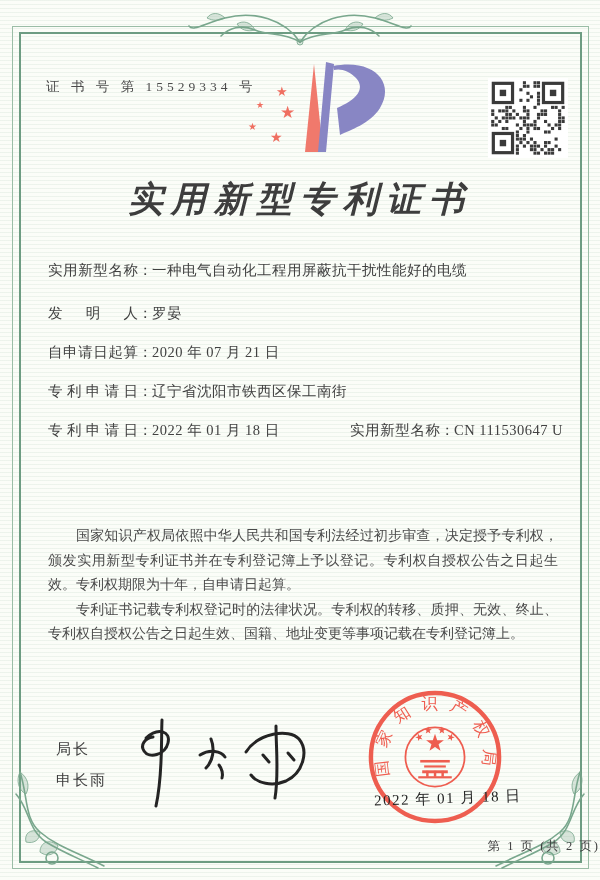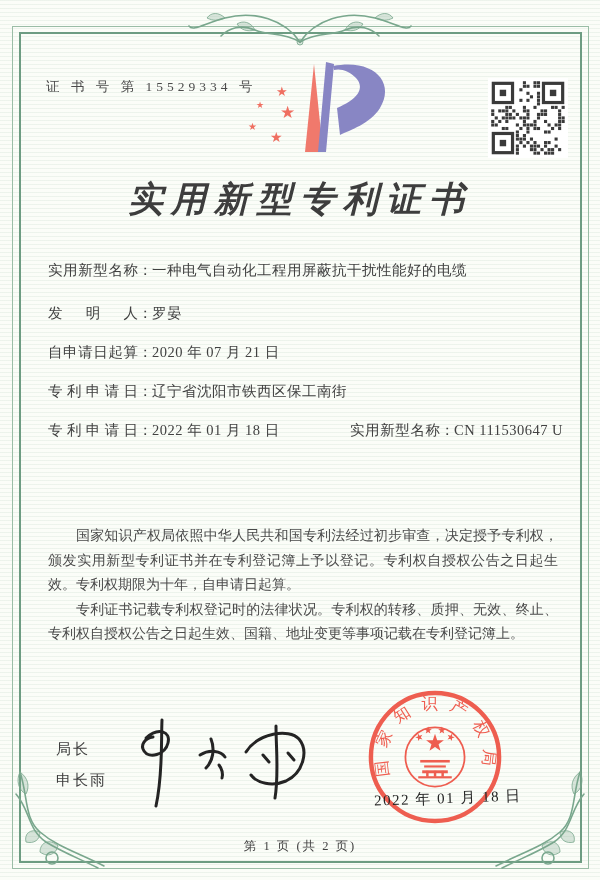--- a/index.html
+++ b/index.html
@@ -46,21 +46,21 @@
 
   .signer{position:absolute;left:56px;top:734px;font-size:15px;line-height:31px;
     color:#3c3c3c;letter-spacing:2px;}
   .signature{position:absolute;left:118px;top:708px;width:200px;height:108px;}
   .sig-stroke{fill:none;stroke:#242424;stroke-width:3;stroke-linecap:round;stroke-linejoin:round;}
 
   .seal{position:absolute;left:366px;top:688px;width:138px;height:138px;opacity:0.93;z-index:3;}
   .seal-date{position:absolute;left:374px;top:789px;font-size:15px;color:#262626;
     letter-spacing:1.5px;transform:rotate(-2deg);z-index:4;white-space:nowrap;}
 
-  .footer{position:absolute;left:0;top:838px;width:100%;text-align:center;
+  .footer{position:absolute;left:0;top:838px;width:100%;text-align:right;
     font-size:12.5px;letter-spacing:2px;color:#404040;}
 </style>
 </head>
 <body>
 
 <div class="page">
 
   <div class="frame-outer"></div>
   <div class="frame-inner"></div>
 

